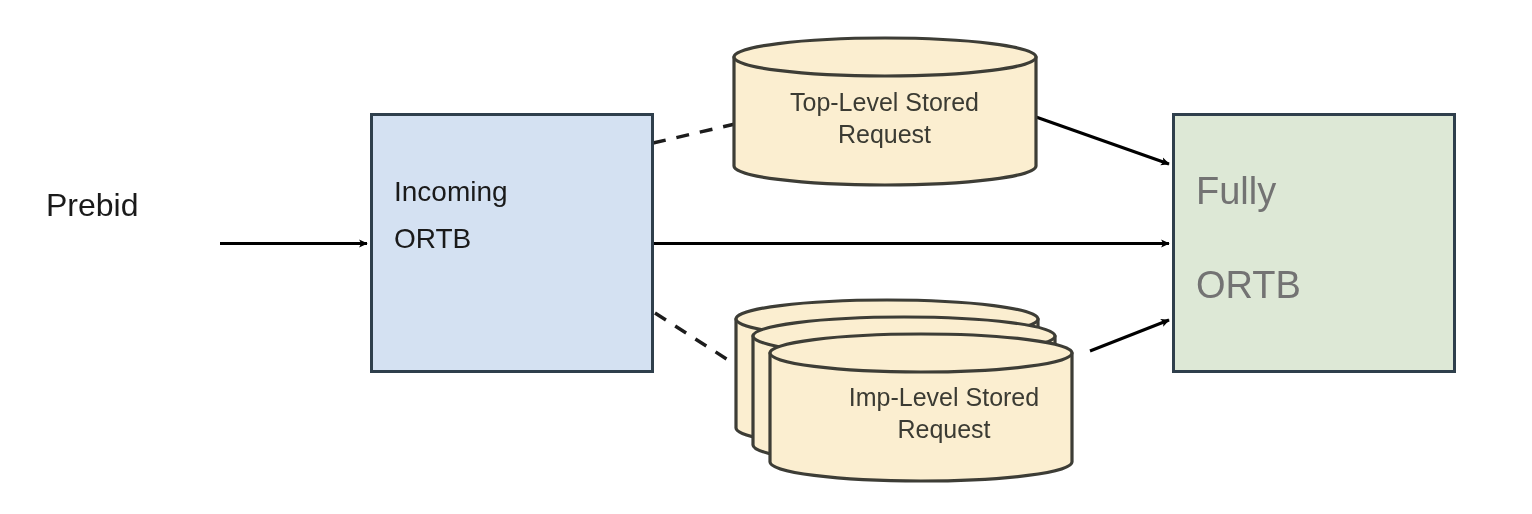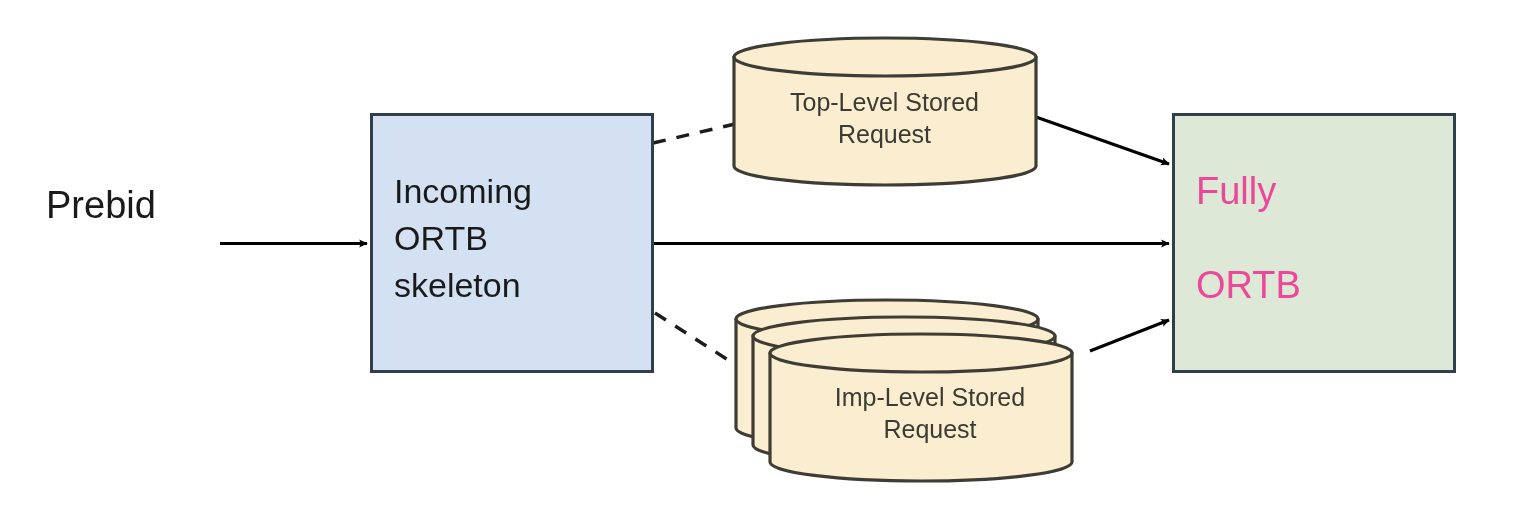--- a/index.html
+++ b/index.html
@@ -31,55 +31,56 @@
   .txt {
     position: absolute;
     margin: 0;
     padding: 0;
     white-space: pre;
     color: #000000;
   }
   #source-label {
     left: 46px;
     top: 182px;
-    font-size: 38px;
+    font-size: 32px;
     line-height: 47px;
     color: #1a1a1a;
   }
   #process-box-label {
     left: 394px;
     top: 168px;
-    font-size: 34px;
+    font-size: 28px;
     line-height: 47px;
     color: #1a1a1a;
   }
   #result-box-label {
     left: 1196px;
     top: 168px;
     font-size: 38px;
     line-height: 47px;
-    color: #ec4899;
+    color: #737373;
   }
   .cyl-label {
     position: absolute;
     text-align: center;
     font-size: 25px;
     line-height: 32px;
     color: #3b3b33;
     font-weight: 400;
   }
   #top-store-label {
     left: 733px;
     top: 86px;
     width: 303px;
   }
   #imp-store-label {
     left: 770px;
     top: 381px;
     width: 320px;
+    padding-left: 14px;
   }
 </style>
 </head>
 <body>
 
 <div id="diagram-root">
 
   <svg id="diagram-svg" viewBox="0 0 1532 514">
     <defs>
       <marker id="arrowEnd" viewBox="0 0 12 12" refX="10.5" refY="6" markerWidth="9" markerHeight="9" orient="auto-start-reverse" markerUnits="userSpaceOnUse">
@@ -129,21 +130,21 @@
 
       <g>
         <path d="M 770 353 L 770 462 A 151 19 0 0 0 1072 462 L 1072 353 Z" fill="#fbeed0" stroke="#3d3d36" stroke-width="3.2" stroke-linejoin="round"></path>
         <ellipse cx="921" cy="353" rx="151" ry="19" fill="#fbeed0" stroke="#3d3d36" stroke-width="3.2"></ellipse>
       </g>
     </g>
   </svg>
 
   <div class="txt" id="source-label"><span>Prebid</span><br></div>
 
-  <div class="txt" id="process-box-label"><span>Incoming</span><br><span>ORTB</span><br><span>skeleton</span></div>
+  <div class="txt" id="process-box-label"><span>Incoming</span><br><span>ORTB</span><br></div>
 
   <div class="txt" id="result-box-label"><span>Fully</span><br><br><span>ORTB</span></div>
 
   <div class="cyl-label" id="top-store-label"><span>Top-Level Stored</span><br><span>Request</span></div>
 
   <div class="cyl-label" id="imp-store-label"><span>Imp-Level Stored</span><br><span>Request</span></div>
 
 </div>
 
 </body></html>

